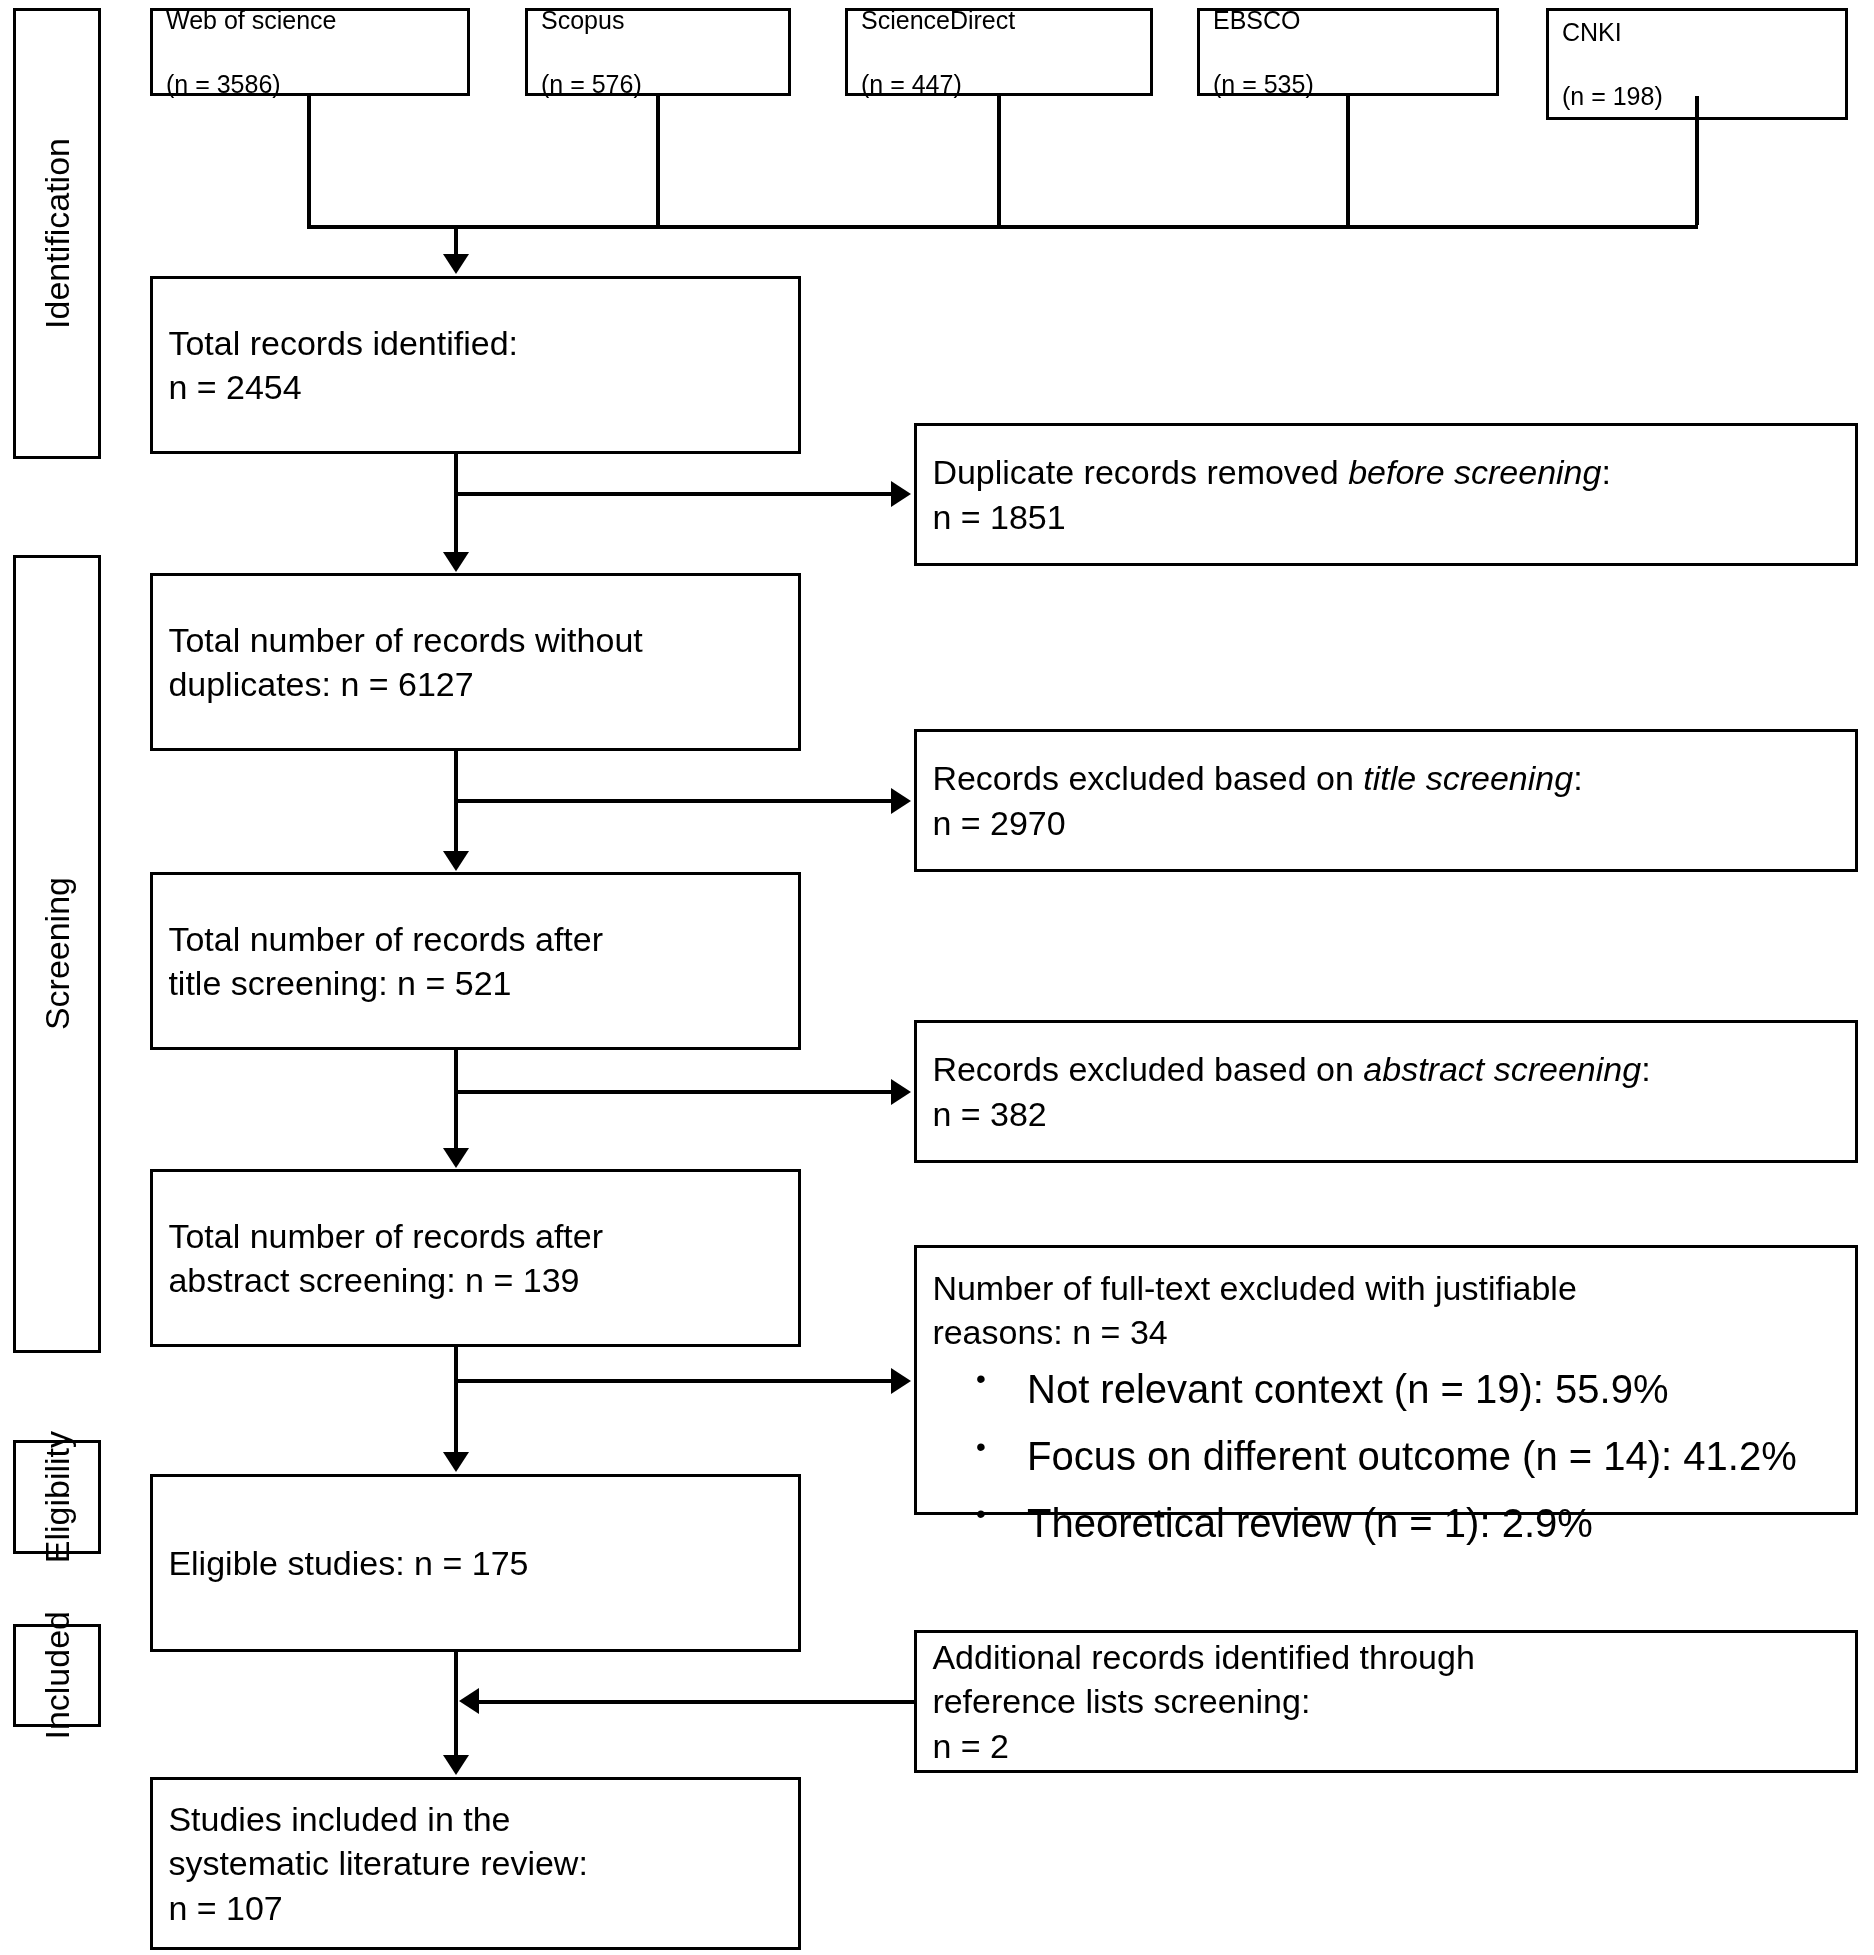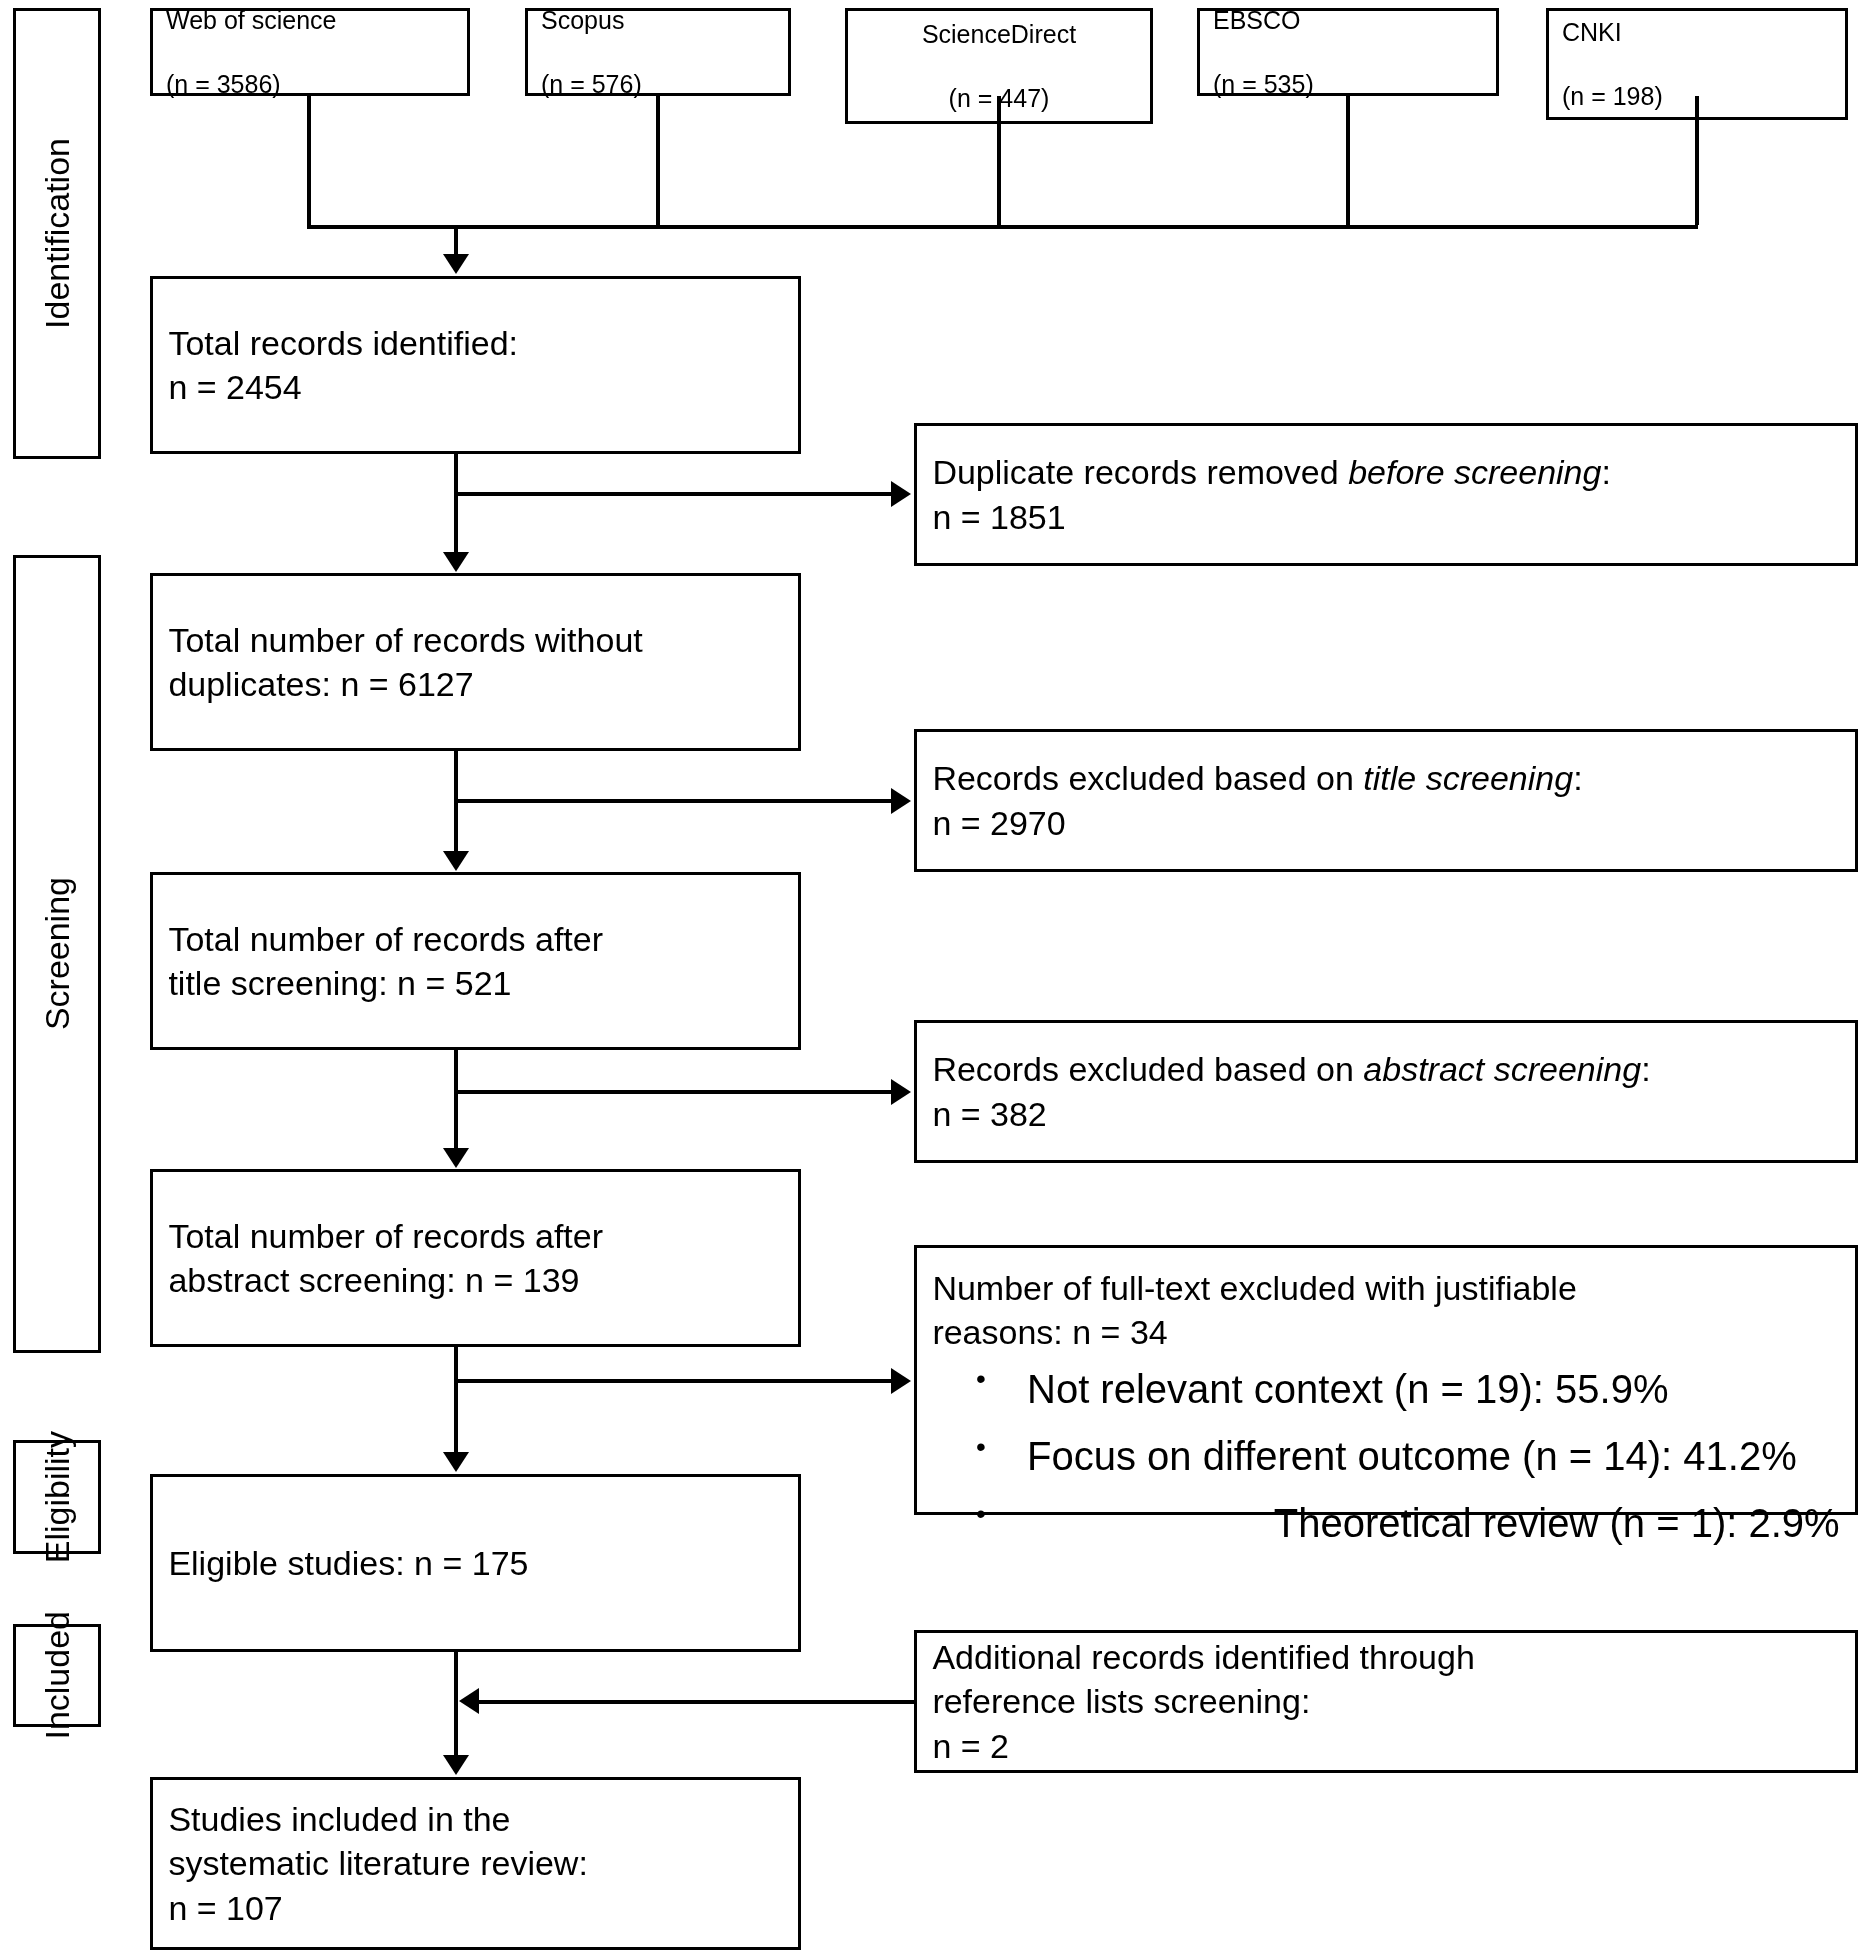--- a/index.html
+++ b/index.html
@@ -62,21 +62,21 @@
     margin: 8.3px 0 0 0;
     padding: 0 15.4px 0 59px;
   }
   .bullets li {
     position: relative;
     font-size: 40px;
     line-height: 1.30;
     margin-bottom: 15.4px;
     padding-left: 51px;
   }
-  .bullets li:last-child { margin-bottom: 8px; text-align: right; }
+  .bullets li:last-child { margin-bottom: 8px; }
   .bullets li::before {
     content: "\2022";
     position: absolute;
     left: 0;
     top: -1.2px;
     font-size: 28px;
   }
 
   
   .ln {                     
@@ -124,21 +124,21 @@
   </div>
 
   <div class="box src" style="left:150px; top:8.3px; width:320px; height:88px;">
     <div class="box-txt">Web of science</div>
     <div class="box-txt">(n = 3586)</div>
   </div>
   <div class="box src" style="left:525px; top:8.3px; width:266px; height:88px;">
     <div class="box-txt">Scopus</div>
     <div class="box-txt">(n = 576)</div>
   </div>
-  <div class="box src" style="left:845px; top:8.3px; width:308px; height:116px;text-align:center;">
+  <div class="box src" style="left:845px; top:8.3px; width:308px; height:88px;">
     <div class="box-txt">ScienceDirect</div>
     <div class="box-txt">(n = 447)</div>
   </div>
   <div class="box src" style="left:1197px; top:8.3px; width:302px; height:88px;">
     <div class="box-txt">EBSCO</div>
     <div class="box-txt">(n = 535)</div>
   </div>
   <div class="box src" style="left:1546px; top:8.3px; width:302px; height:112px;">
     <div class="box-txt">CNKI</div>
     <div class="box-txt">(n = 198)</div>

